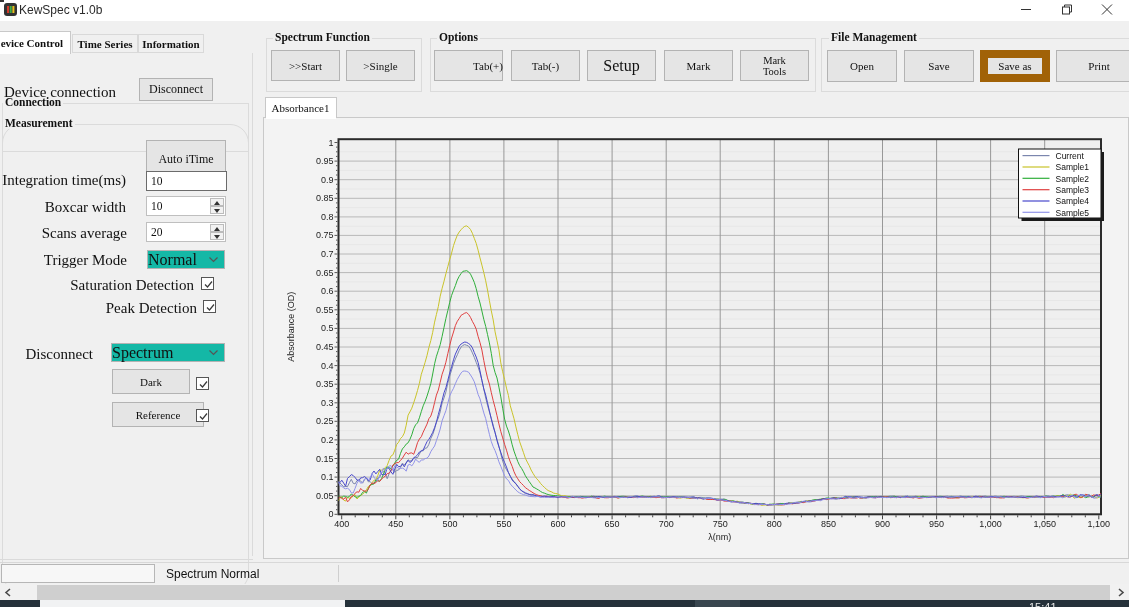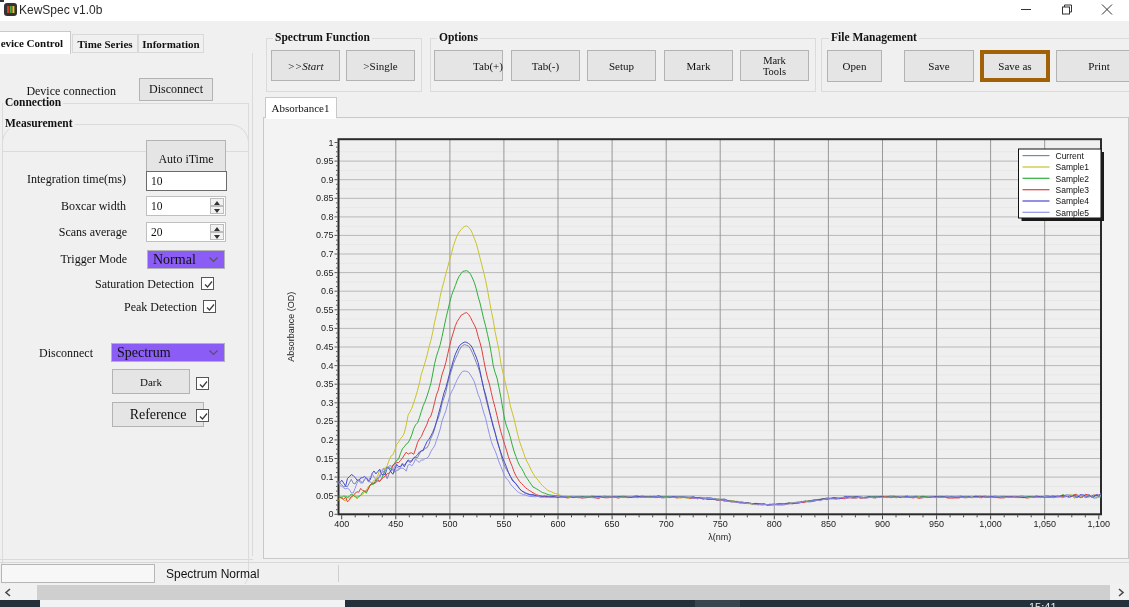--- a/index.html
+++ b/index.html
@@ -5,29 +5,29 @@
   font-family:"Liberation Serif",serif; }
 .abs { position:absolute; }
 .ser { font-family:"Liberation Serif",serif; color:#111; }
 .sans { font-family:"Liberation Sans",sans-serif; }
 .btn { position:absolute; background:#e5e5e5; border:1px solid #b3b3b3;
   display:flex; align-items:center; justify-content:center;
   font-family:"Liberation Serif",serif; color:#111; }
 .grp { position:absolute; border:1px solid #dbdbdb; }
 .grp > span { position:absolute; top:-8px; left:0px; background:#f0f0f0; padding:0 2px;
   font-weight:bold; font-size:11.5px; color:#111; white-space:nowrap; }
-.lbl { position:absolute; font-size:12px; color:#111; white-space:nowrap; text-align:left; }
+.lbl { position:absolute; font-size:15px; color:#111; white-space:nowrap; text-align:left; }
 .tab { position:absolute; border:1px solid #d9d9d9; background:#f0f0f0;
   font-weight:bold; font-size:11px; color:#111; text-align:center; }
 .cb { position:absolute; width:13px; height:13px; background:#fff; border:1px solid #565656; }
 .cb svg { position:absolute; left:1px; top:1px; }
 .ax { font-family:"Liberation Sans",sans-serif; font-size:9px; fill:#222; }
 .lg { font-family:"Liberation Sans",sans-serif; font-size:8.5px; fill:#111; }
-.combo { position:absolute; background:#8b5cf6; border:1px solid #b3b3b3;
-  font-size:14px; color:#111; display:flex; align-items:center; padding-left:5px; }
+.combo { position:absolute; background:#14b8a6; border:1px solid #b3b3b3;
+  font-size:16px; color:#111; display:flex; align-items:center; }
 .combo svg { position:absolute; right:6px; top:50%; margin-top:-3px; }
 .spin { position:absolute; background:#fff; border:1px solid #bfbfbf;
   font-size:11.5px; color:#111; display:flex; align-items:center; padding-left:4px; }
 .sb { position:absolute; right:1px; width:14px; background:#f2f2f2; border:1px solid #bcbcbc; }
 .tri-u { width:0; height:0; border-left:3px solid transparent; border-right:3px solid transparent;
   border-bottom:4px solid #333; position:absolute; left:3px; top:2px; }
 .tri-d { width:0; height:0; border-left:3px solid transparent; border-right:3px solid transparent;
   border-top:4px solid #333; position:absolute; left:3px; top:2px; }
 </style></head>
 <body>
@@ -117,48 +117,48 @@
     </svg>
 </div>
 
 <div class="btn" style="left:112px;top:369px;width:78px;height:25px;font-size:11px;">Dark</div>
 <div class="cb" style="left:196px;top:377px;">
     <svg width="11" height="11" viewBox="0 0 11 11">
       <polyline points="2,5.5 4.5,8 9,2.5" fill="none" stroke="#3a3a3a" stroke-width="1.2"></polyline>
     </svg>
   </div>
 
-<div class="btn" style="left:112px;top:402px;width:92px;height:25px;font-size:14px;">Reference</div>
+<div class="btn" style="left:112px;top:402px;width:92px;height:25px;font-size:11px;">Reference</div>
 <div class="cb" style="left:196px;top:409px;">
     <svg width="11" height="11" viewBox="0 0 11 11">
       <polyline points="2,5.5 4.5,8 9,2.5" fill="none" stroke="#3a3a3a" stroke-width="1.2"></polyline>
     </svg>
   </div>
 
 <div class="grp" style="left:266px;top:38px;width:156px;height:54px;">
     <span style="left:6px;">Spectrum Function</span>
   </div>
-<div class="btn" style="left:271px;top:50px;width:69px;height:31px;font-size:11px;font-style:italic;">&gt;&gt;Start</div>
+<div class="btn" style="left:271px;top:50px;width:69px;height:31px;font-size:11px;">&gt;&gt;Start</div>
 <div class="btn" style="left:346px;top:50px;width:69px;height:31px;font-size:11px;">&gt;Single</div>
 
 <div class="grp" style="left:430px;top:38px;width:386px;height:54px;">
     <span style="left:6px;">Options</span>
   </div>
 <div class="btn" style="left:434px;top:50px;width:69px;height:31px;font-size:11px;padding-left:39px;">Tab(+)</div>
 <div class="btn" style="left:511px;top:50px;width:69px;height:31px;font-size:11px;">Tab(-)</div>
-<div class="btn" style="left:587px;top:50px;width:69px;height:31px;font-size:11px;">Setup</div>
+<div class="btn" style="left:587px;top:50px;width:69px;height:31px;font-size:16px;">Setup</div>
 <div class="btn" style="left:664px;top:50px;width:69px;height:31px;font-size:11px;">Mark</div>
 <div class="btn" style="left:740px;top:50px;width:69px;height:31px;font-size:10.5px;line-height:11px;text-align:center;">Mark<br>Tools</div>
 
 <div class="grp" style="left:821px;top:38px;width:308px;height:54px;border-right:none;">
     <span style="left:7px;">File Management</span>
   </div>
-<div class="btn" style="left:827px;top:50px;width:55px;height:32px;font-size:11px;">Open</div>
+<div class="btn" style="left:827px;top:50px;width:70px;height:32px;font-size:11px;">Open</div>
 <div class="btn" style="left:904px;top:50px;width:70px;height:32px;font-size:11px;">Save</div>
-<div class="btn" style="left:980px;top:50px;width:70px;height:32px;font-size:11px;border:4px solid #a16207;">Save as</div>
+<div class="btn" style="left:980px;top:50px;width:70px;height:32px;font-size:11px;border:8px solid #a16207;">Save as</div>
 <div class="btn" style="left:1056px;top:50px;width:86px;height:32px;font-size:11px;">Print</div>
 
 <div class="abs" style="left:263px;top:117px;width:866px;height:442px;background:#f3f3f3;border:1px solid #c9c9c9;"></div>
 <div class="abs ser" style="left:264.5px;top:97px;width:72px;height:21px;background:#fff;border:1px solid #c8c8c8;border-bottom:none;font-size:11px;text-align:center;line-height:21px;">Absorbance1</div>
 <div class="abs" style="left:265.5px;top:117px;width:70px;height:2px;background:#fff;"></div>
 <div class="abs" style="left:263px;top:117px;"><svg id="chart" width="866" height="438" viewBox="0 0 866 438">
 <rect x="75.5" y="22.2" width="762.5" height="375.1" fill="#efefef"></rect>
 <line x1="75.5" y1="388.0" x2="838.0" y2="388.0" stroke="#e7e7e7" stroke-width="1"></line>
       <line x1="75.5" y1="369.4" x2="838.0" y2="369.4" stroke="#e7e7e7" stroke-width="1"></line>
       <line x1="75.5" y1="350.8" x2="838.0" y2="350.8" stroke="#e7e7e7" stroke-width="1"></line>

